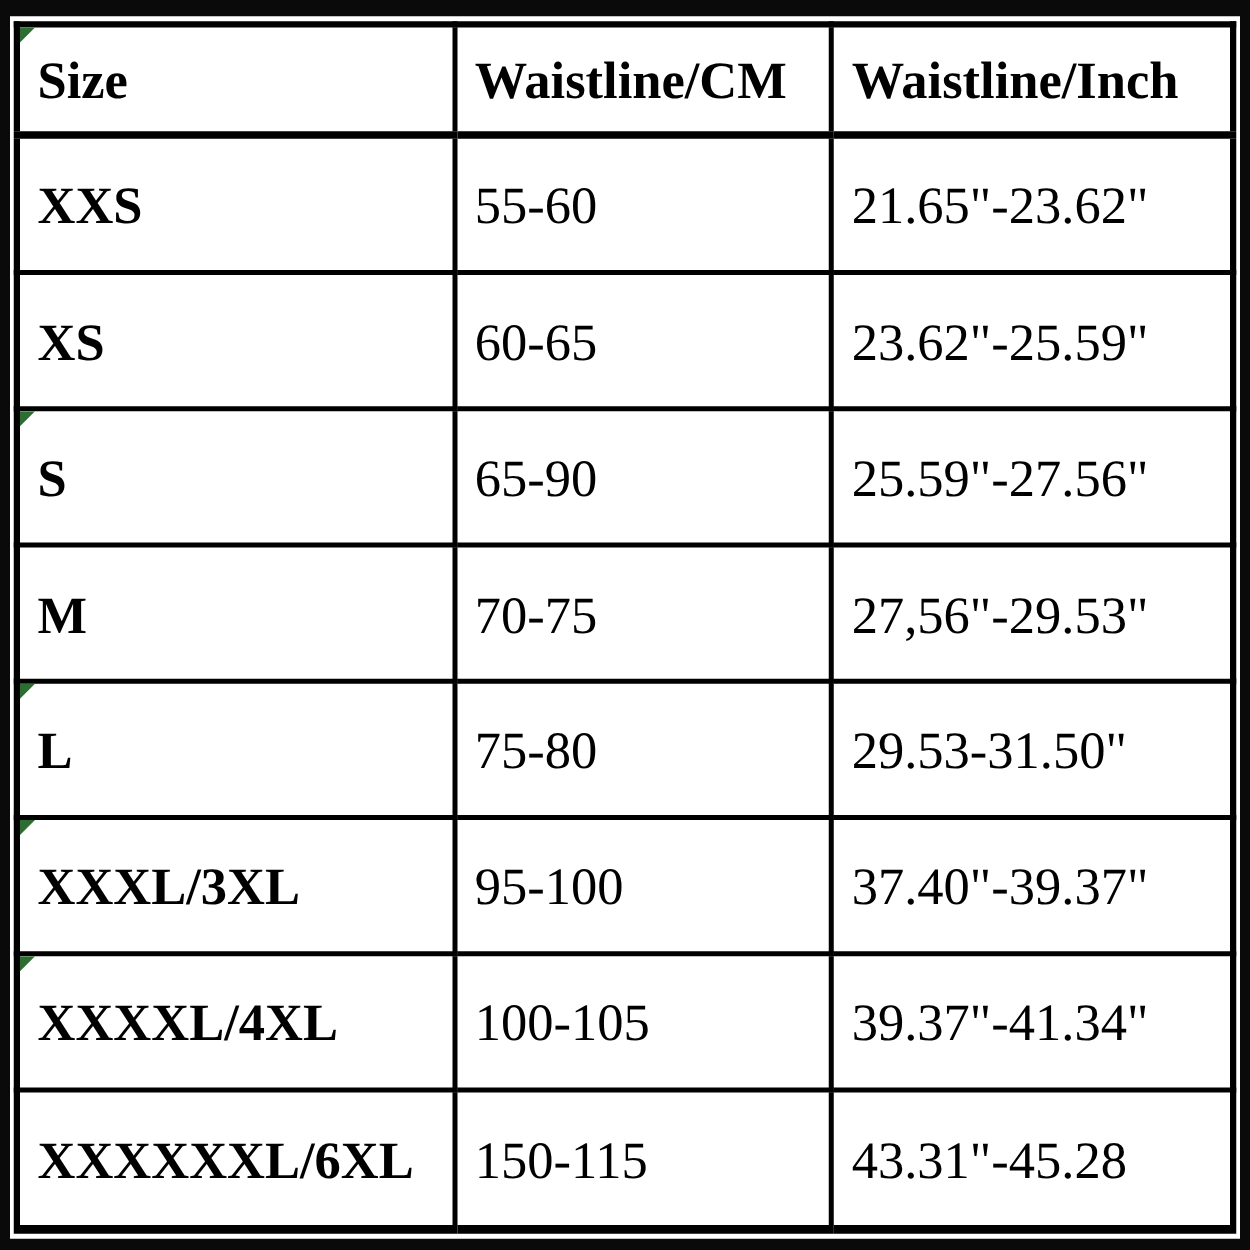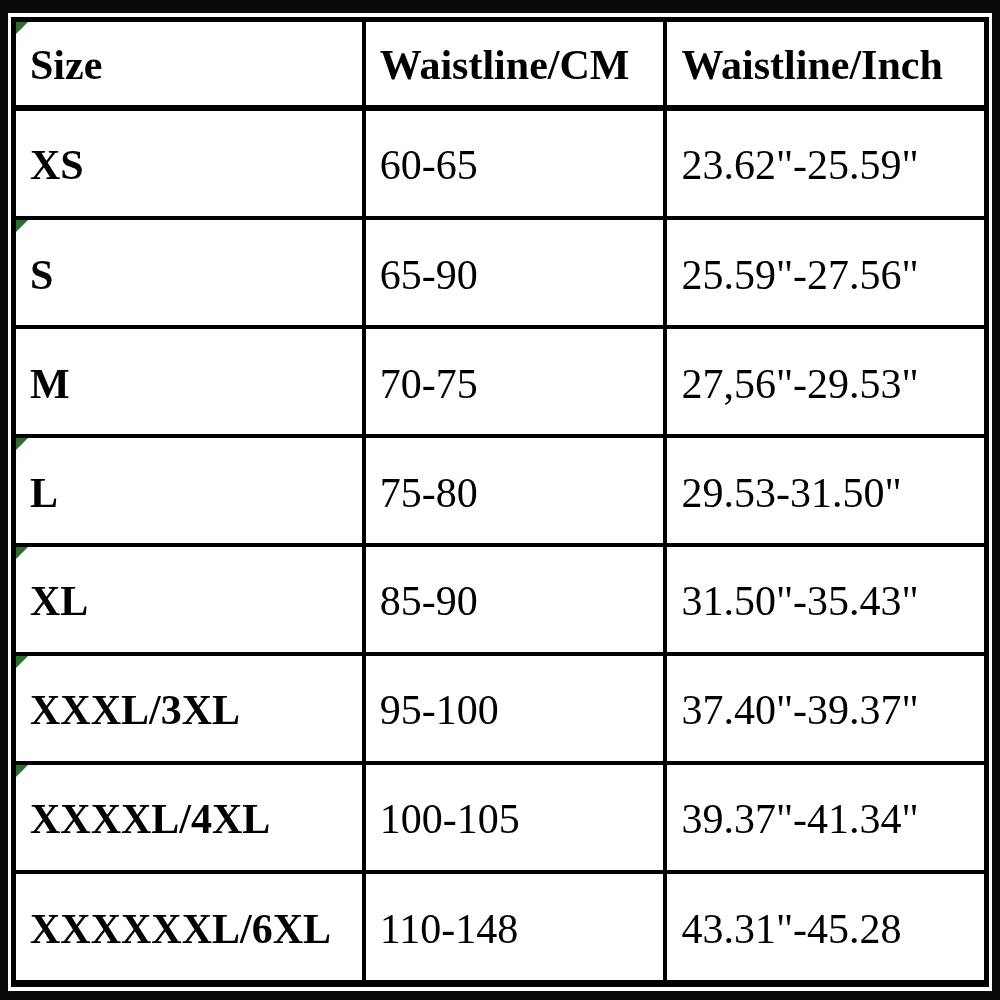--- a/index.html
+++ b/index.html
@@ -66,20 +66,32 @@
           </th>
           <th>
             <span>Waistline/CM</span>
           </th>
           <th>
             <span>Waistline/Inch</span>
           </th>
         </tr>
       </thead>
       <tbody>
+  <tr>
+    <td class="size-cell">
+      
+      <span class="size-text">XXS</span>
+    </td>
+    <td class="val-cell">
+      <span class="cm-text">55-60</span>
+    </td>
+    <td class="val-cell">
+      <span class="inch-text">21.65"-23.62"</span>
+    </td>
+  </tr>
 
   <tr>
     <td class="size-cell">
       
       <span class="size-text">XS</span>
     </td>
     <td class="val-cell">
       <span class="cm-text">60-65</span>
     </td>
     <td class="val-cell">
@@ -119,32 +131,20 @@
       <span class="size-text">L</span>
     </td>
     <td class="val-cell">
       <span class="cm-text">75-80</span>
     </td>
     <td class="val-cell">
       <span class="inch-text">29.53-31.50"</span>
     </td>
   </tr>
 
-  <tr>
-    <td class="size-cell">
-      <span class="marker"></span>
-      <span class="size-text">XL</span>
-    </td>
-    <td class="val-cell">
-      <span class="cm-text">85-90</span>
-    </td>
-    <td class="val-cell">
-      <span class="inch-text">31.50"-35.43"</span>
-    </td>
-  </tr>
 
 
   <tr>
     <td class="size-cell">
       <span class="marker"></span>
       <span class="size-text">XXXL/3XL</span>
     </td>
     <td class="val-cell">
       <span class="cm-text">95-100</span>
     </td>
@@ -166,21 +166,21 @@
     </td>
   </tr>
 
 
   <tr>
     <td class="size-cell">
       
       <span class="size-text">XXXXXXL/6XL</span>
     </td>
     <td class="val-cell">
-      <span class="cm-text">110-148</span>
+      <span class="cm-text">150-115</span>
     </td>
     <td class="val-cell">
       <span class="inch-text">43.31"-45.28</span>
     </td>
   </tr>
 </tbody>
     </table>
   </div>
 </div>
 

